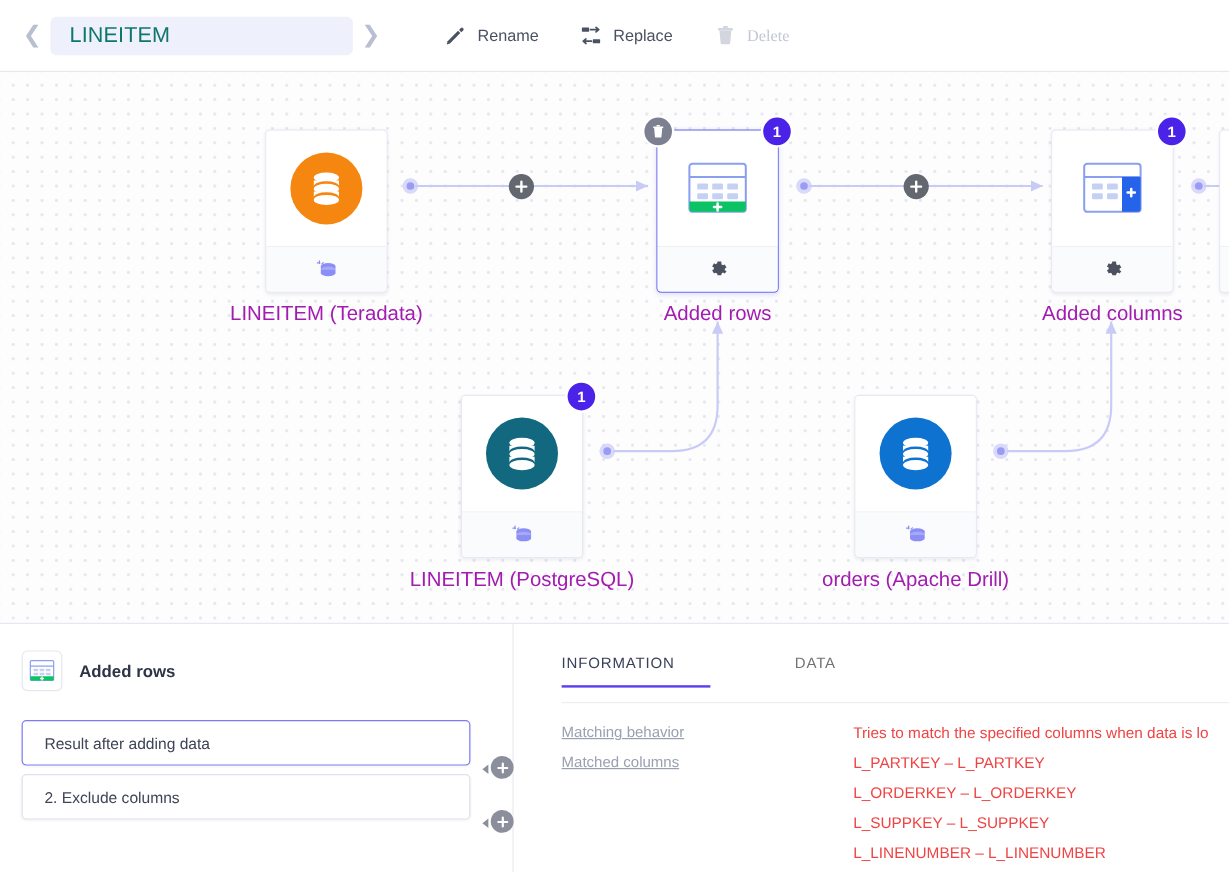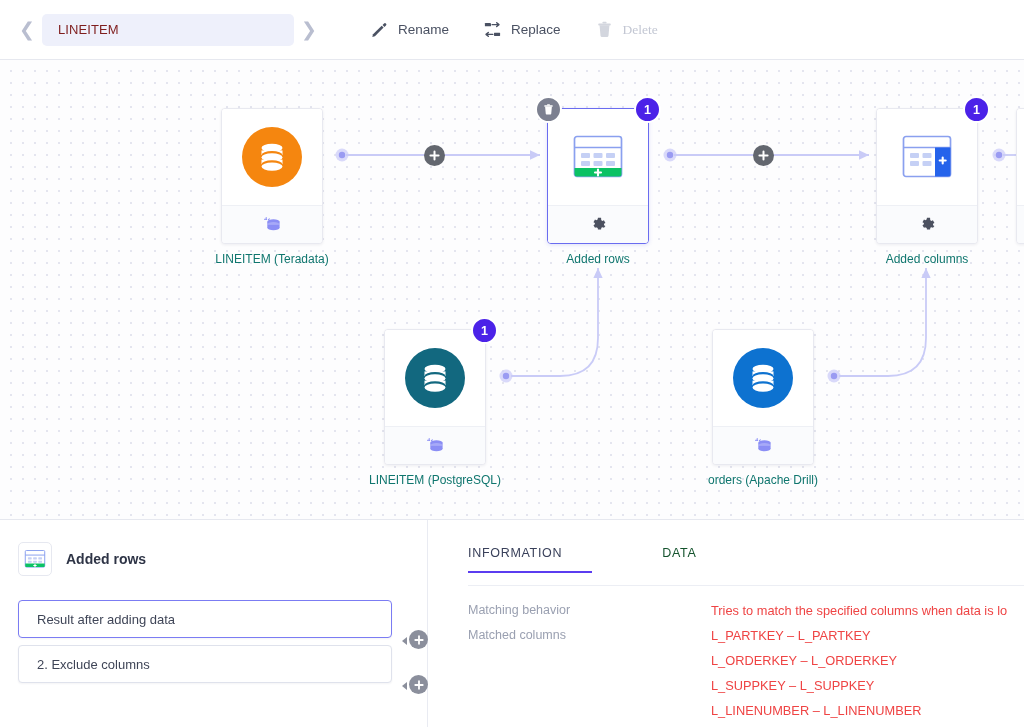--- a/index.html
+++ b/index.html
@@ -29,21 +29,21 @@
   .nav-chevron.left { margin-left: 14px; }
   .breadcrumb-pill {
     width: 252px; height: 32px;
     background: #eef0fb;
     border-radius: 5px;
     display: flex; align-items: center;
     padding: 0 16px;
     margin: 0 2px;
   }
   .breadcrumb-pill span {
-    font-size: 13px; color: #7f1d1d; letter-spacing: .1px;
+    font-size: 18px; color: #0f766e; letter-spacing: .1px;
   }
   .tool-actions { display: flex; align-items: center; margin-left: 48px; gap: 34px; }
   .tool-btn {
     display: flex; align-items: center; gap: 9px;
     cursor: pointer; user-select: none; text-align: right;
   }
   .tool-btn .tlabel { font-size: 13.5px; color: #4a5162; }
   .tool-btn.disabled { cursor: default; font-family: Liberation Serif, serif; }
   .tool-btn.disabled .tlabel { color: #c3c7d3; }
   .tool-ico { width: 19px; height: 19px; display: block; }
@@ -80,21 +80,21 @@
   }
   .node-foot {
     height: 38px; border-top: 1px solid #eef0f5;
     background: #fafbfd; border-radius: 0 0 3px 3px;
     display: flex; align-items: center; justify-content: center;
   }
   .node-label {
     position: absolute; top: 100%; left: 50%;
     transform: translateX(-50%);
     margin-top: 9px;
-    font-size: 12px; color: #0f766e; white-space: nowrap; text-align: center;
+    font-size: 17px; color: #a21caf; white-space: nowrap; text-align: center;
   }
   .db-circle {
     width: 60px; height: 60px; border-radius: 50%;
     display: flex; align-items: center; justify-content: center;
   }
   .badge-count {
     position: absolute; top: -13px; right: -13px;
     width: 27px; height: 27px; border-radius: 50%;
     background: #4b22e8; color: #fff;
     font-size: 12.5px; font-weight: 600;
@@ -168,36 +168,36 @@
     width: 0; height: 0;
     border-top: 4px solid transparent;
     border-bottom: 4px solid transparent;
     border-right: 5px solid #8b8f9c;
   }
 
   .right-panel { flex: 1; padding: 26px 0 0 40px; position: relative; }
   .tabs { display: flex; gap: 100px; position: relative; }
   .tab {
     font-size: 12.5px; letter-spacing: .7px;
-    color: #14532d; padding-bottom: 13px; cursor: pointer;
+    color: #737373; padding-bottom: 13px; cursor: pointer;
   }
   .tab.active { color: #3a4considered; }
   .tab.active { color: #39405a; }
   .tab.active::after {
     content: ""; position: absolute; bottom: 0; left: 0;
     width: 124px; height: 2.5px; background: #5b3cf0;
   }
   .tabs-rule {
     position: absolute; left: 40px; right: 0; top: 65px;
     height: 1px; background: #eceef4;
   }
   .info-grid { margin-top: 25px; display: flex; }
   .info-labels { width: 243px; }
   .info-label {
-    font-size: 12.5px; color: #9aa0b1; height: 25px; line-height: 25px;
+    font-size: 12.5px; color: #9aa0b1; height: 25px; line-height: 25px; text-decoration: underline;
   }
   .info-values { flex: 1; overflow: hidden; }
   .info-value {
     font-size: 12.8px; color: #ef4444; height: 25px; line-height: 25px;
     white-space: nowrap;
   }
 </style>
 </head>
 <body>
 

